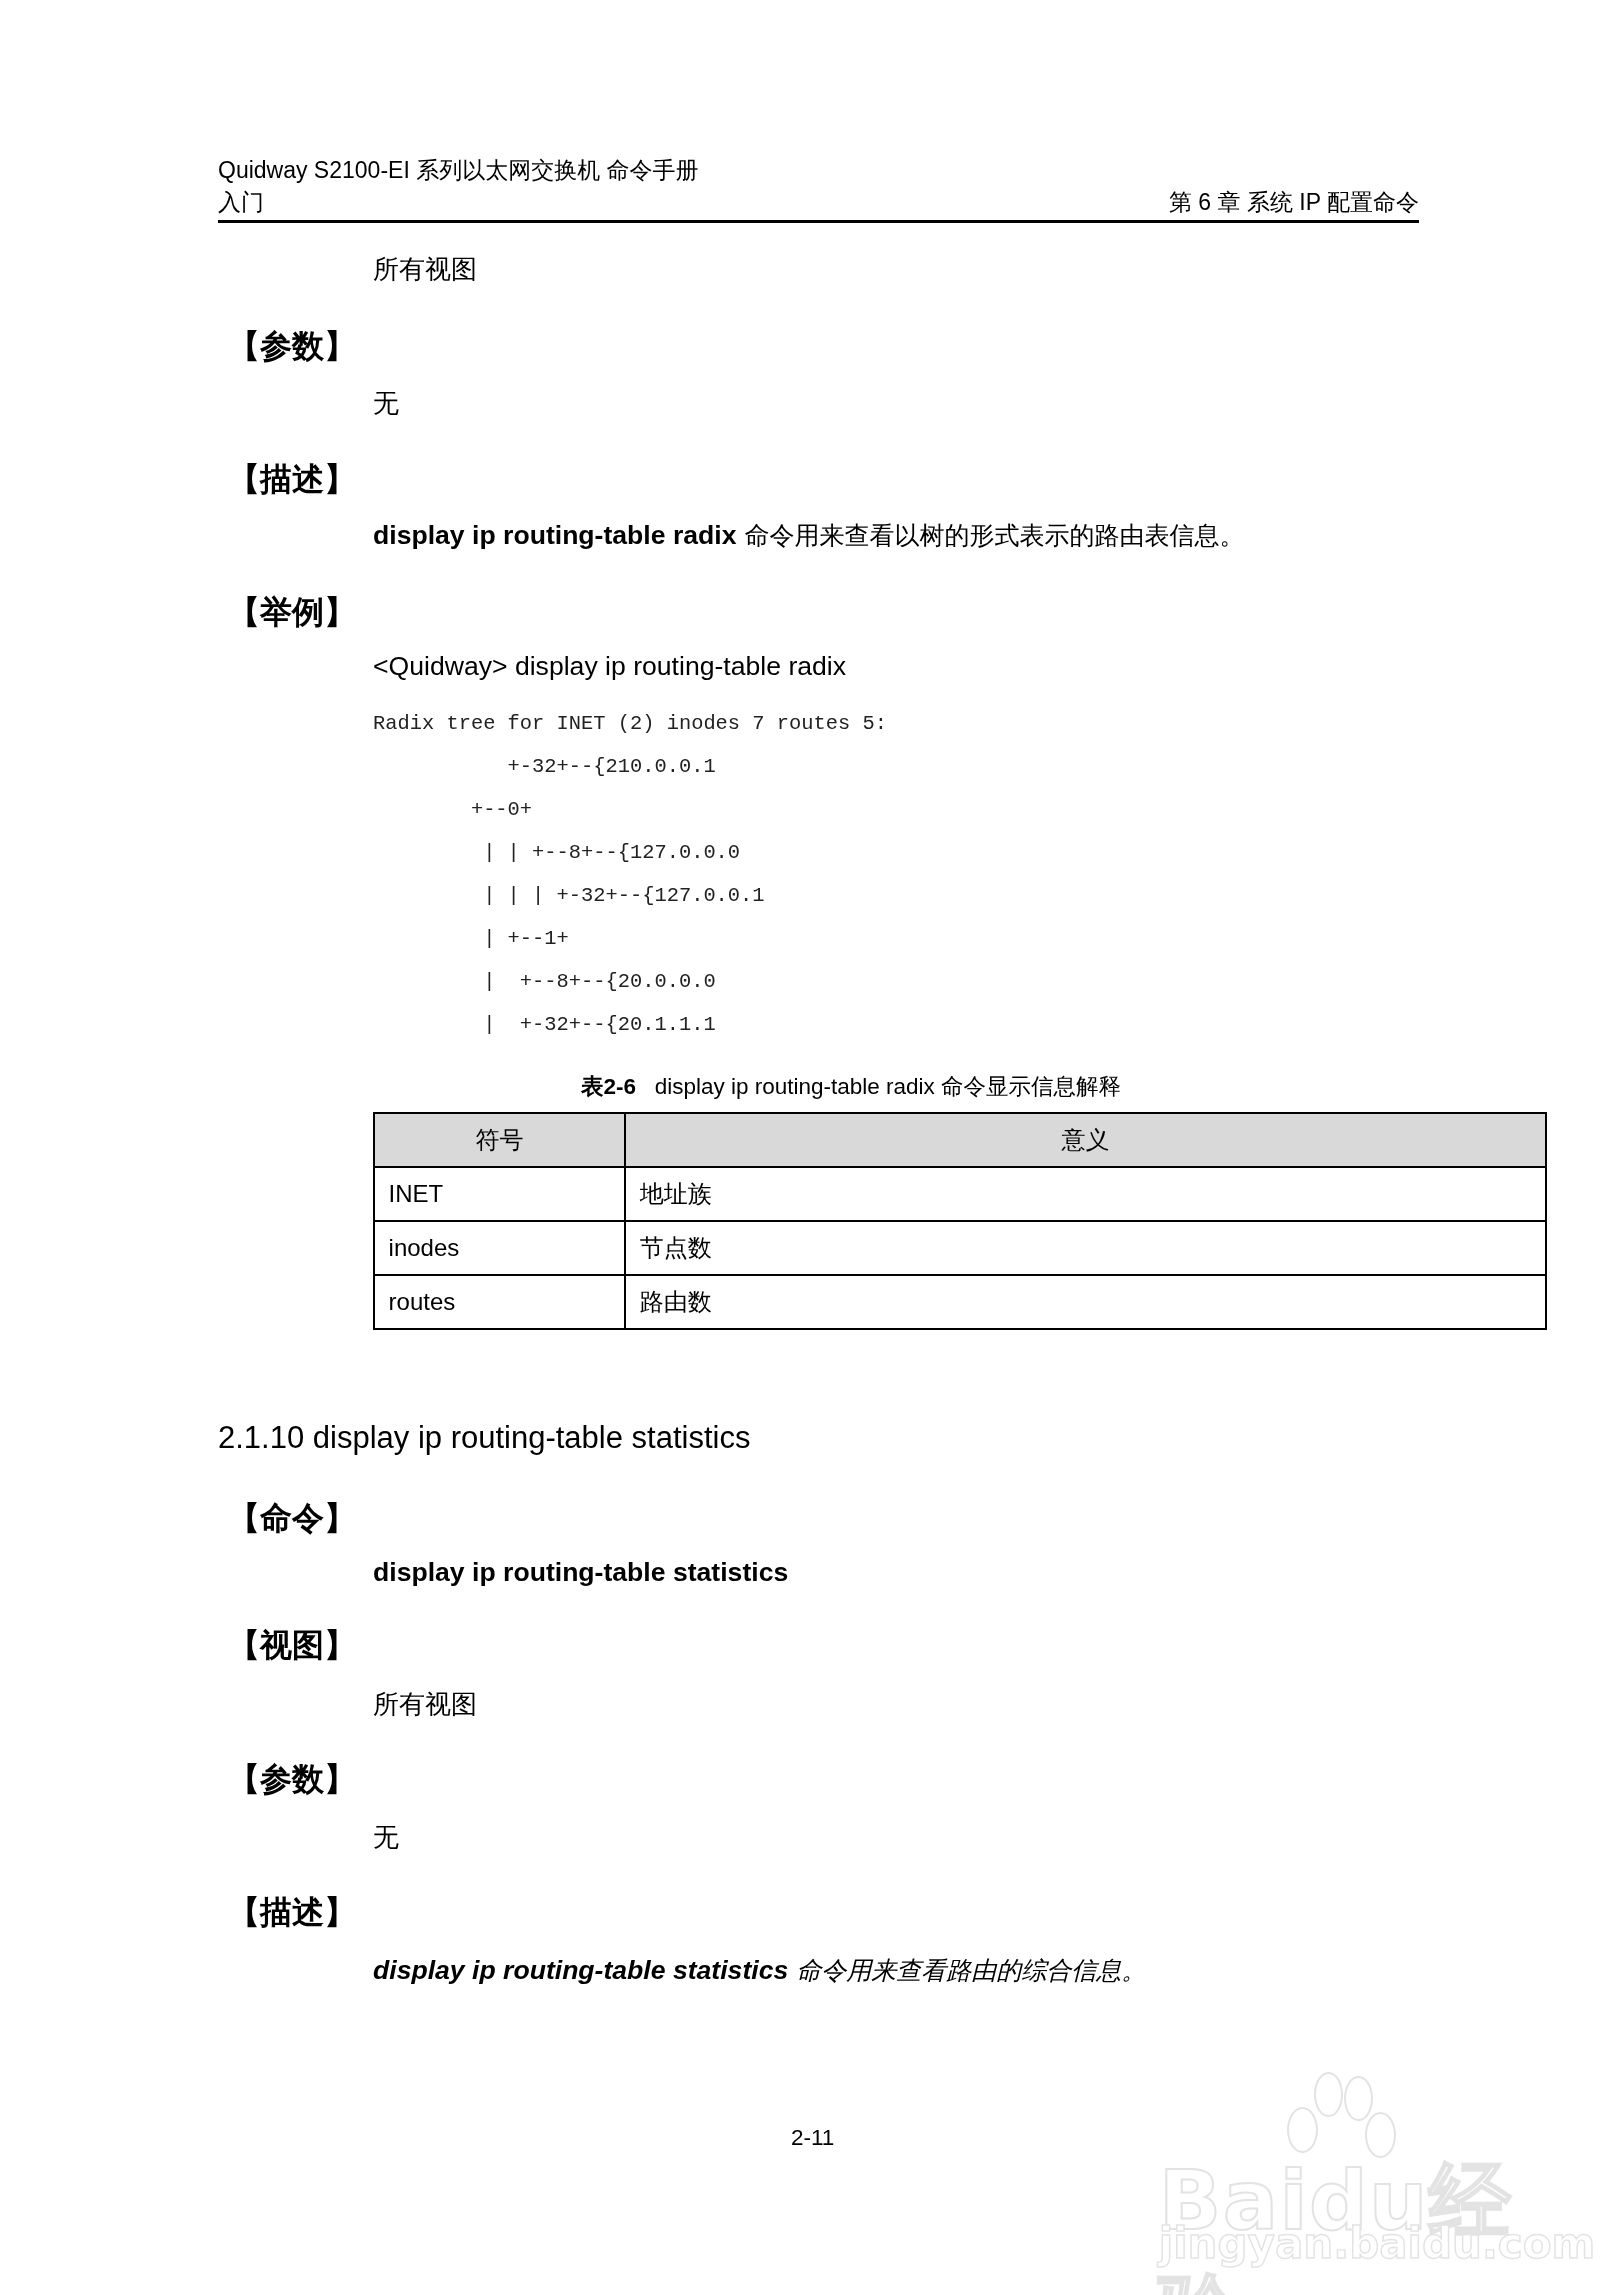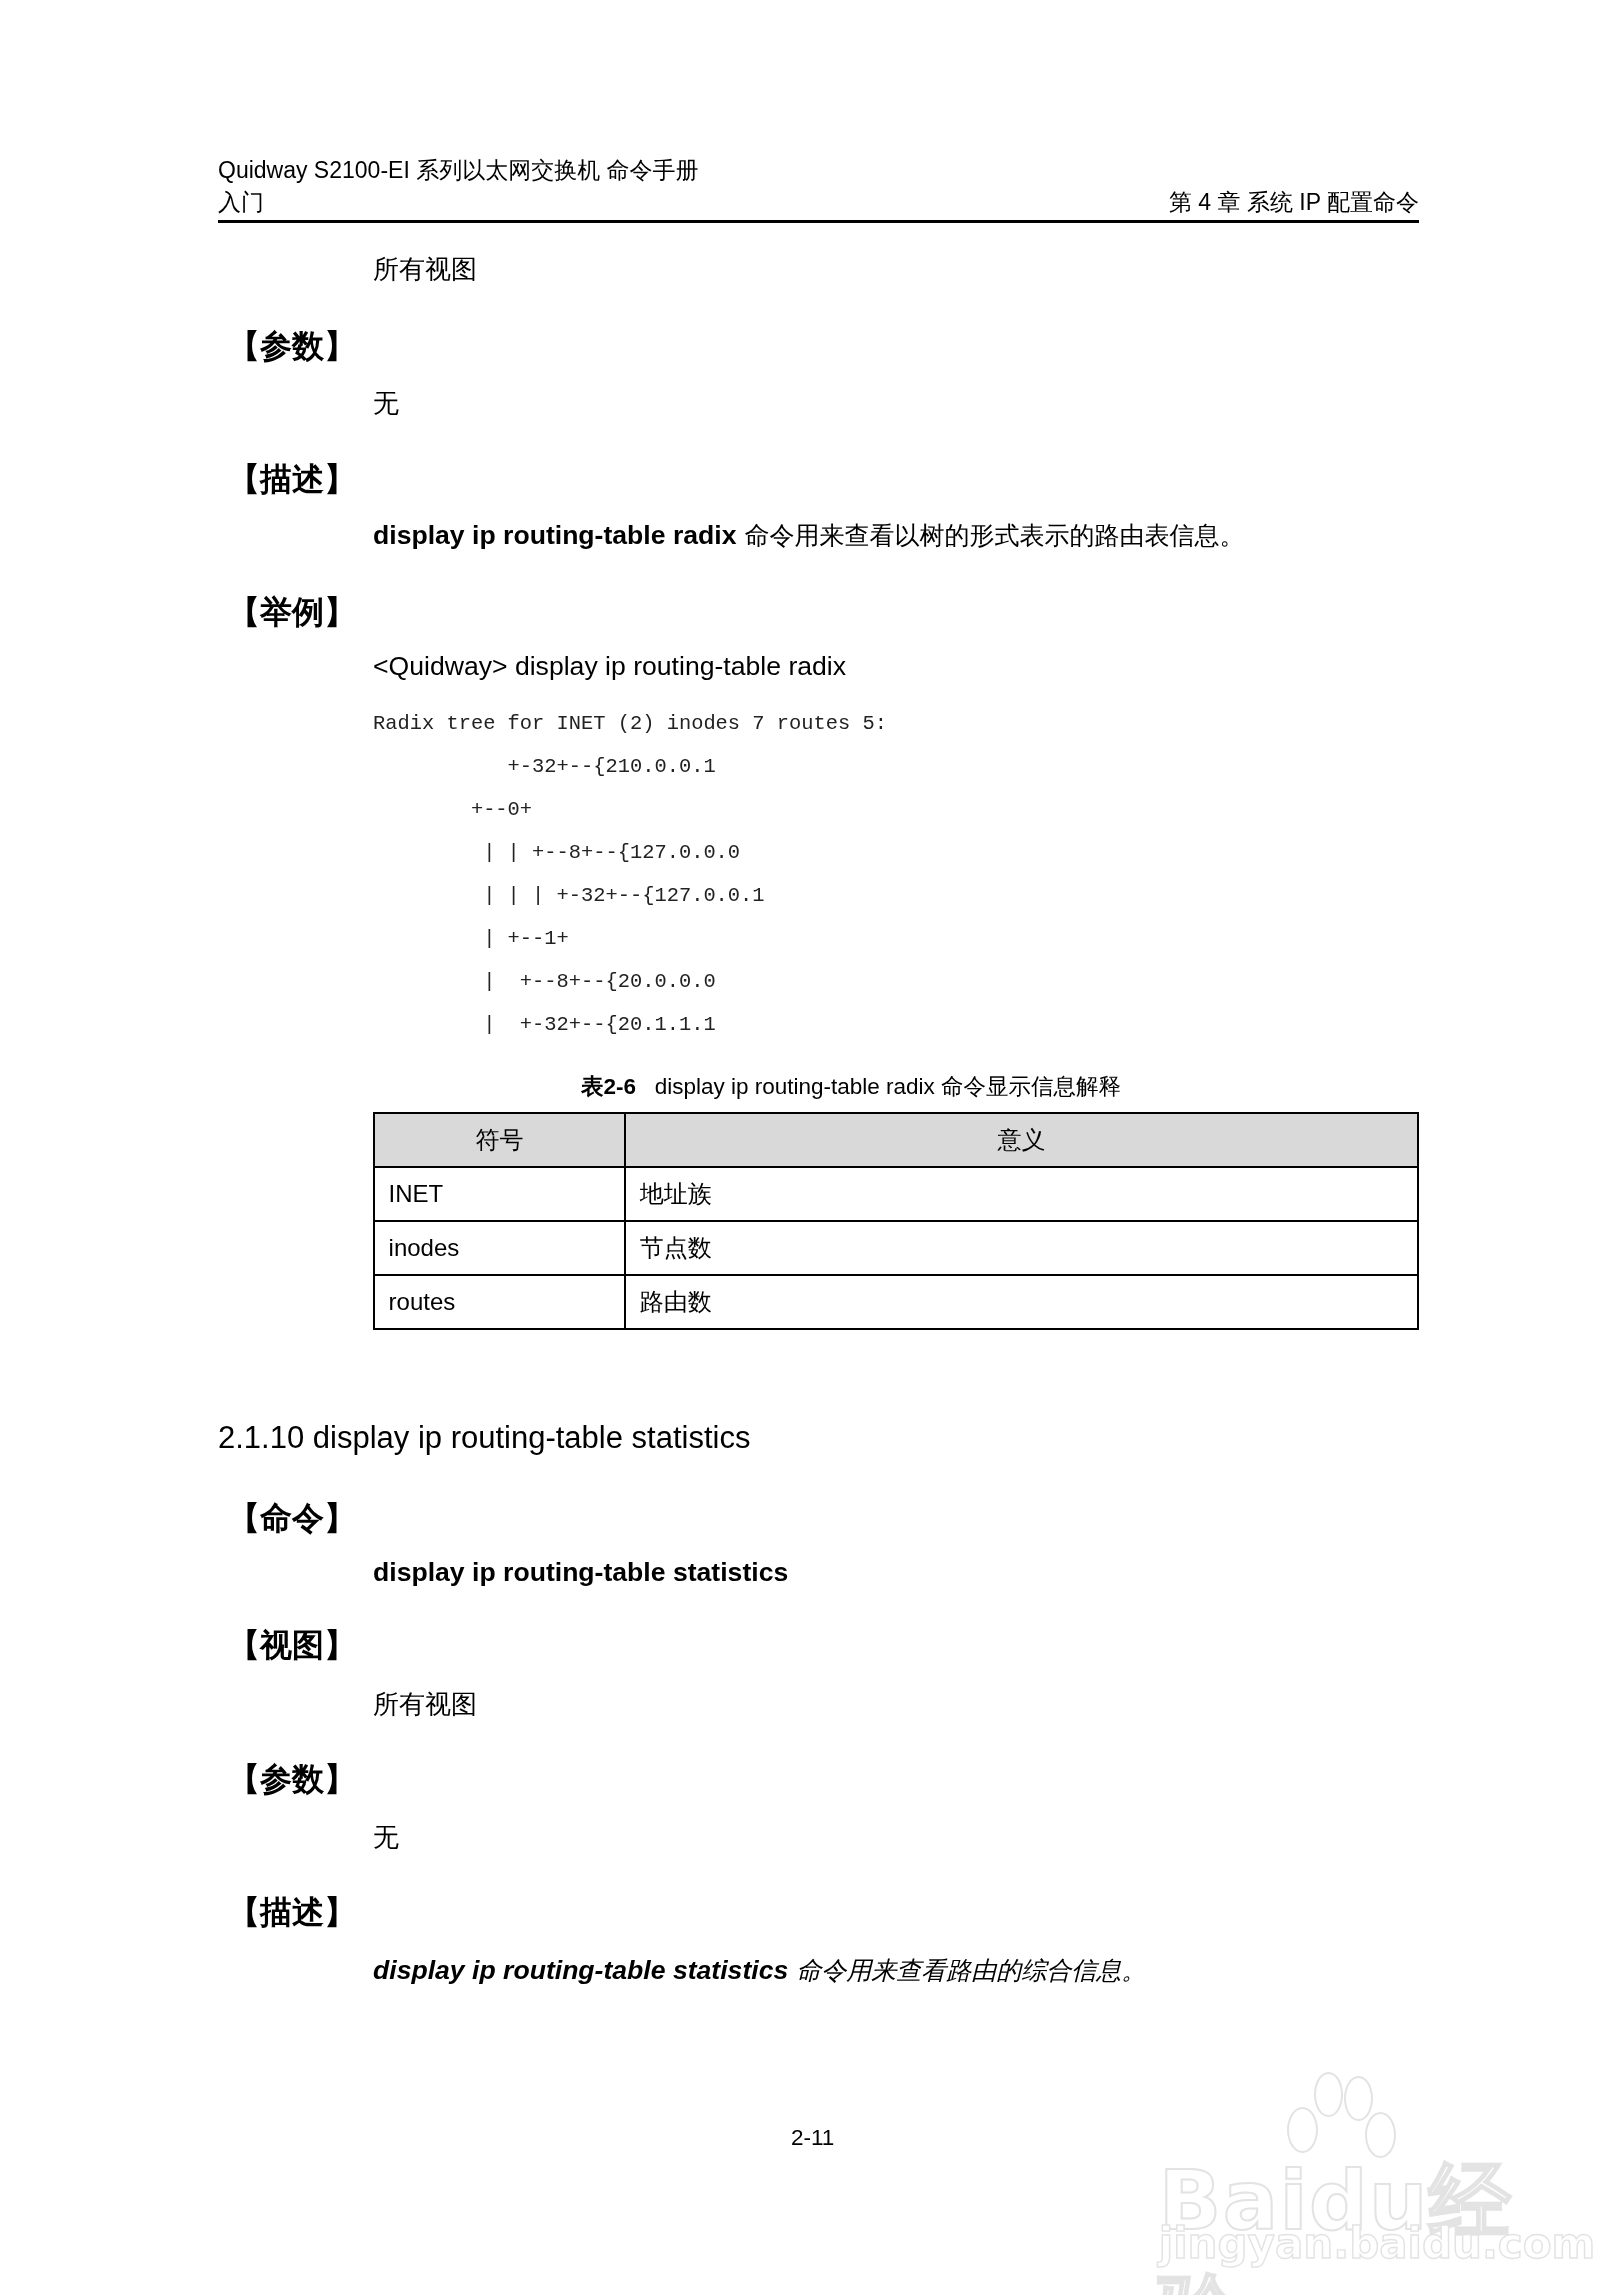--- a/index.html
+++ b/index.html
@@ -10,41 +10,41 @@
   .rule { position:absolute; left:218px; width:1201px; top:220px; height:2.7px; background:#000; }
   .label { font-size:32px; font-weight:bold; left:228px; }
   .body { font-size:26px; left:373px; font-family:"DejaVu Serif", "Liberation Serif", serif; }
   .cmd { font-size:26.6px; left:373px; }
   .cmd b { font-weight:bold; }
   .cmd .zh { font-family:"DejaVu Serif","Liberation Serif",serif; font-weight:normal; font-size:25px; }
   .plain { font-size:26.6px; left:373px; }
   .code { font-family:"Liberation Mono","DejaVu Sans Mono",monospace; font-size:20.4px; left:373px; white-space:pre; color:#222; }
   .caption { font-size:22.5px; font-weight:bold; left:0; width:1622px; text-align:center; padding-left:80px; box-sizing:border-box; }
   .caption .t { font-weight:normal; }
-  table.info { position:absolute; left:373px; top:1112px; width:1046px; border-collapse:collapse; font-size:24px;border-radius:13px; }
+  table.info { position:absolute; left:373px; top:1112px; width:1174px; border-collapse:collapse; font-size:24px;border-radius:13px; }
   table.info th, table.info td { border:2px solid #000; height:52px; padding:0 13.6px; }
   table.info th { background:#d9d9d9; font-weight:normal; text-align:center; font-family:"DejaVu Serif","Liberation Serif",serif; }
   table.info td.c1 { width:222px; }
   table.info td.c2 { font-family:"DejaVu Serif","Liberation Serif",serif;margin-left:16px; }
   table.info td.c1, table.info th.c1 { border-right:1px solid #000; }
   .section { font-size:31px; left:218px; }
   .pageno { font-size:22.5px; left:791px; }
   .watermark { position:absolute; left:1152px; top:2072px; width:382px; height:191px; color:#f2f2f2; }
   .wm-big { position:absolute; left:6.8px; top:75px; font-size:82px; font-weight:bold;
             color:#fff; -webkit-text-stroke:2px #e3e3e3; letter-spacing:1.4px; font-family:"DejaVu Sans",sans-serif; }
   .wm-url { position:absolute; left:6.8px; top:147px; font-size:42px; font-weight:bold;
             color:#fff; -webkit-text-stroke:1.4px #e3e3e3; font-family:"DejaVu Sans",sans-serif; }
   .paw { position:absolute; border:2px solid #e3e3e3; border-radius:50%; background:#fff; }
 </style>
 </head>
 <body>
 
 <div class="abs hdr" style="left:218px; top:157px;">Quidway S2100-EI 系列以太网交换机  命令手册</div>
 <div class="abs hdr" style="left:218px; top:189px;">入门</div>
-<div class="abs hdr" style="right:203px; top:189px;">第 4 章  系统 IP 配置命令</div>
+<div class="abs hdr" style="right:203px; top:189px;">第 6 章  系统 IP 配置命令</div>
 <div class="rule"></div>
 
 <div class="abs body" style="top:252px;">所有视图</div>
 <div class="abs label" style="top:325px;">【参数】</div>
 <div class="abs body" style="top:386px;">无</div>
 <div class="abs label" style="top:458px;">【描述】</div>
 <div class="abs cmd" style="top:519px;">
   <b>display ip routing-table radix</b><span class="zh"> 命令用来查看以树的形式表示的路由表信息。</span>
 </div>
 <div class="abs label" style="top:591px;">【举例】</div>

